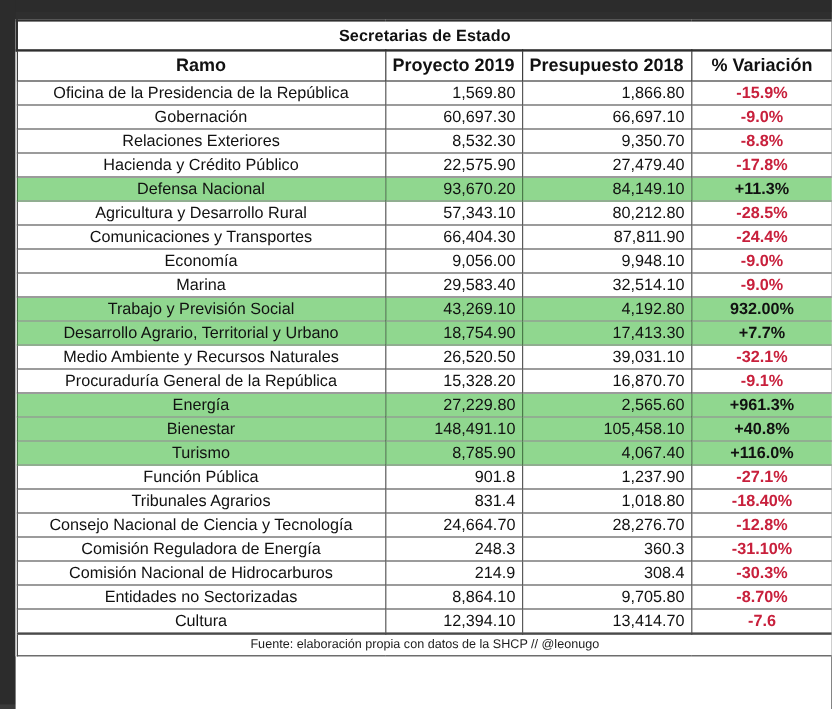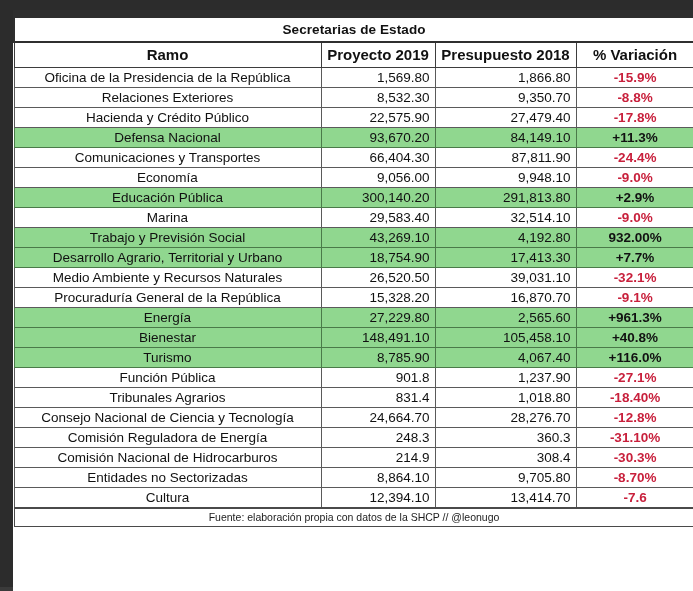--- a/index.html
+++ b/index.html
@@ -151,54 +151,60 @@
         </tr>
       </thead>
       <tbody id="tbody">
           <tr>
             <td class="ramo">Oficina de la Presidencia de la República</td>
             <td class="num">1,569.80</td>
             <td class="num">1,866.80</td>
             <td class="var neg">-15.9%</td>
           </tr>
           <tr>
+            <td class="ramo">Gobernación</td>
+            <td class="num">60,697.30</td>
+            <td class="num">66,697.10</td>
+            <td class="var neg">-9.0%</td>
+          </tr>
+          <tr>
             <td class="ramo">Relaciones Exteriores</td>
             <td class="num">8,532.30</td>
             <td class="num">9,350.70</td>
             <td class="var neg">-8.8%</td>
           </tr>
           <tr>
             <td class="ramo">Hacienda y Crédito Público</td>
             <td class="num">22,575.90</td>
             <td class="num">27,479.40</td>
             <td class="var neg">-17.8%</td>
           </tr>
           <tr class="hl">
             <td class="ramo">Defensa Nacional</td>
             <td class="num">93,670.20</td>
             <td class="num">84,149.10</td>
             <td class="var pos">+11.3%</td>
           </tr>
           <tr>
+            <td class="ramo">Agricultura y Desarrollo Rural</td>
+            <td class="num">57,343.10</td>
+            <td class="num">80,212.80</td>
+            <td class="var neg">-28.5%</td>
+          </tr>
+          <tr>
             <td class="ramo">Comunicaciones y Transportes</td>
             <td class="num">66,404.30</td>
             <td class="num">87,811.90</td>
             <td class="var neg">-24.4%</td>
           </tr>
           <tr>
             <td class="ramo">Economía</td>
             <td class="num">9,056.00</td>
             <td class="num">9,948.10</td>
             <td class="var neg">-9.0%</td>
-          </tr>
-          <tr class="hl">
-            <td class="ramo">Educación Pública</td>
-            <td class="num">300,140.20</td>
-            <td class="num">291,813.80</td>
-            <td class="var pos">+2.9%</td>
           </tr>
           <tr>
             <td class="ramo">Marina</td>
             <td class="num">29,583.40</td>
             <td class="num">32,514.10</td>
             <td class="var neg">-9.0%</td>
           </tr>
           <tr class="hl">
             <td class="ramo">Trabajo y Previsión Social</td>
             <td class="num">43,269.10</td>

